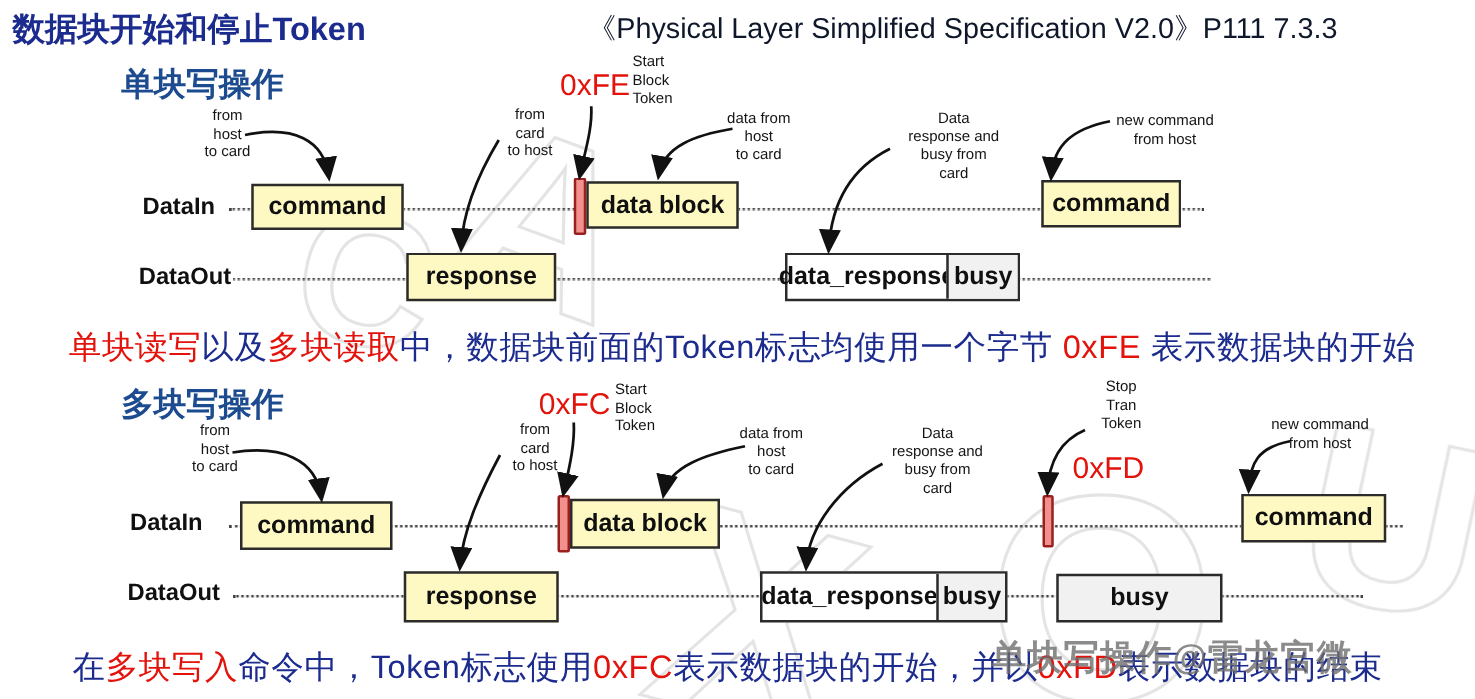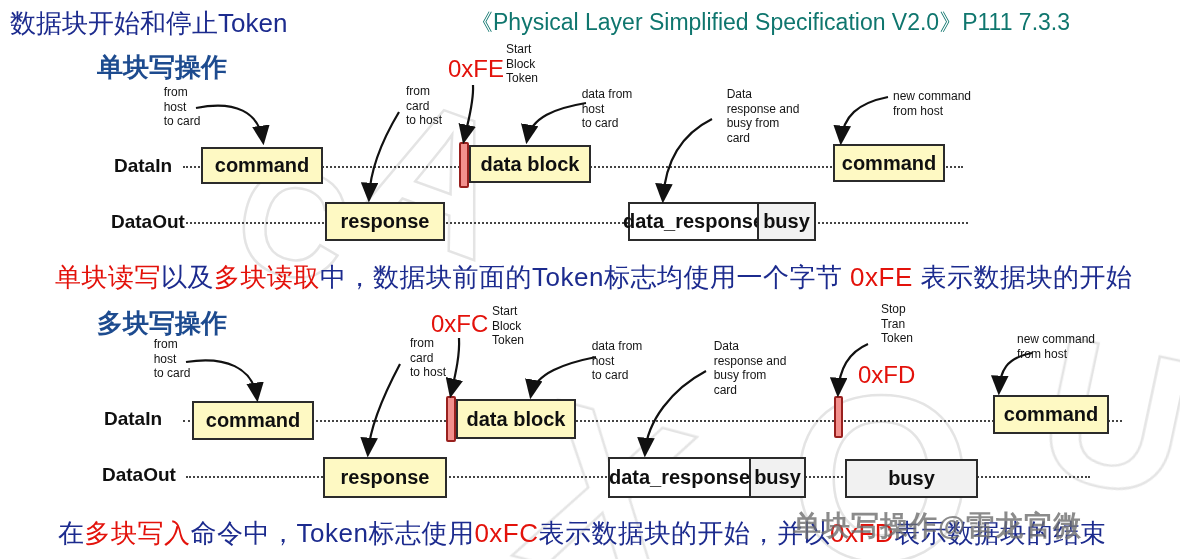--- a/index.html
+++ b/index.html
@@ -20,29 +20,29 @@
   .joined{position:absolute;display:flex;border:2px solid var(--boxborder);
           box-sizing:border-box;background:#ffffff;}
   .joined .cell{display:flex;align-items:center;justify-content:center;
           font-weight:bold;font-size:20px;color:#101010;box-sizing:border-box;}
   .joined .cell.gray{border-left:2px solid var(--boxborder);background:var(--busyfill);}
   .box.gray{background:var(--busyfill);}
   .token{position:absolute;background:var(--tokenfill);border:2px solid var(--tokenborder);
          border-radius:2px;box-sizing:border-box;}
 
   .lbl{position:absolute;font-size:12px;line-height:1.22;color:#141414;
-       white-space:pre-line;text-align:left;transform:translateX(-50%);}
+       white-space:pre-line;text-align:center;transform:translateX(-50%);}
   .lbl.left{transform:none;text-align:left;}
   .rowlbl{position:absolute;font-weight:bold;font-size:19px;color:#101010;}
   .subtitle{position:absolute;font-weight:bold;font-size:26px;color:var(--steel);}
   .tok-lbl{position:absolute;font-size:24px;color:var(--red);}
 
   
-  .h-title{position:absolute;left:10px;top:6px;font-size:26px;font-weight:normal;color:var(--navy);z-index:4;}
-  .h-spec{position:absolute;left:470px;top:7px;font-size:23px;color:#0f766e;z-index:4;}
+  .h-title{position:absolute;left:10px;top:6px;font-size:26px;font-weight:bold;color:var(--navy);z-index:4;}
+  .h-spec{position:absolute;left:470px;top:7px;font-size:23px;color:#0f172a;z-index:4;}
   .sent{position:absolute;font-size:26px;font-weight:500;letter-spacing:0.5px;z-index:4;white-space:nowrap;}
   .sent .blue{color:var(--navy);}
   .sent .red{color:var(--red);}
   .stamp{position:absolute;left:793px;top:507px;font-size:28px;font-weight:bold;
          color:var(--stamp);opacity:0.8;letter-spacing:1px;z-index:6;white-space:nowrap;}
 </style>
 </head>
 <body>
 
 <div id="page">

